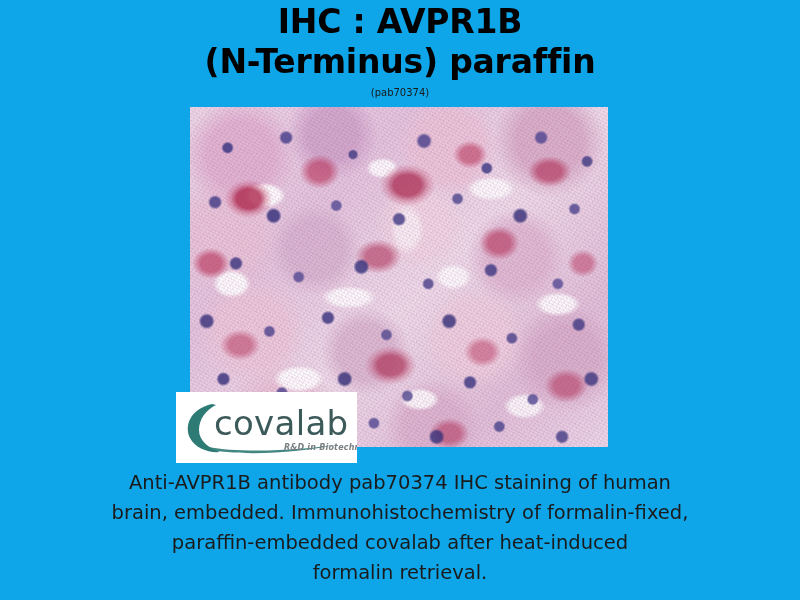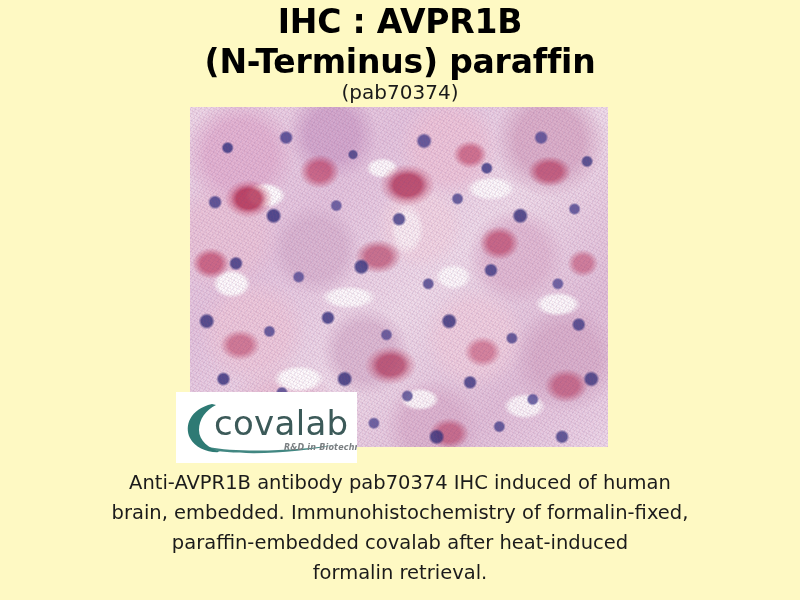--- a/index.html
+++ b/index.html
@@ -13,21 +13,21 @@
     height: 600px;
     overflow: hidden;
     font-family: "DejaVu Sans", "Liberation Sans", sans-serif;
     color: #111111;
     position: relative;
   }
 
   .page {
     position: absolute;
     inset: 0;
-    background: #fef9c3;
+    background: #0ea5e9;
   }
 
   
   .title-block {
     position: absolute;
     top: 2px;
     left: 0;
     width: 800px;
     text-align: center;
   }
@@ -36,21 +36,21 @@
     font-weight: bold;
     font-size: 33px;
     line-height: 40px;
     letter-spacing: -0.2px;
     color: #000000;
     white-space: nowrap;
   }
   .subtitle-line {
     font-family: "DejaVu Sans", "Liberation Sans", sans-serif;
     font-weight: normal;
-    font-size: 20px;
+    font-size: 10px;
     line-height: 19px;
     color: #1a1a1a;
     margin-top: 1px;
   }
 
   
   .micrograph {
     position: absolute;
     left: 190px;
     top: 107px;
@@ -251,19 +251,19 @@
   <div class="logo-box">
     <svg class="logo-svg" viewBox="0 0 181 71">
       <path d="M36 12 C14 17, 8 34, 14 46 C19 56, 32 61, 44 60 C33 56, 23 49, 23 38 C23 27, 30 18, 40 13 Z" fill="#2e7a74"></path>
       <path d="M30 57 C60 64, 120 62, 163 52 C124 59, 64 61, 32 55 Z" fill="#2e7a74" opacity="0.9"></path>
       <text class="logo-word" x="38" y="43">covalab</text>
       <text class="logo-tag" x="108" y="58">R&amp;D in Biotechnology</text>
     </svg>
   </div>
 
   <div class="caption">
-    <div class="caption-line">Anti-AVPR1B antibody pab70374 IHC induced of human</div>
+    <div class="caption-line">Anti-AVPR1B antibody pab70374 IHC staining of human</div>
     <div class="caption-line">brain, embedded. Immunohistochemistry of formalin-fixed,</div>
     <div class="caption-line">paraffin-embedded covalab after heat-induced</div>
     <div class="caption-line">formalin retrieval.</div>
   </div>
 
 </div>
 
 </body></html>

